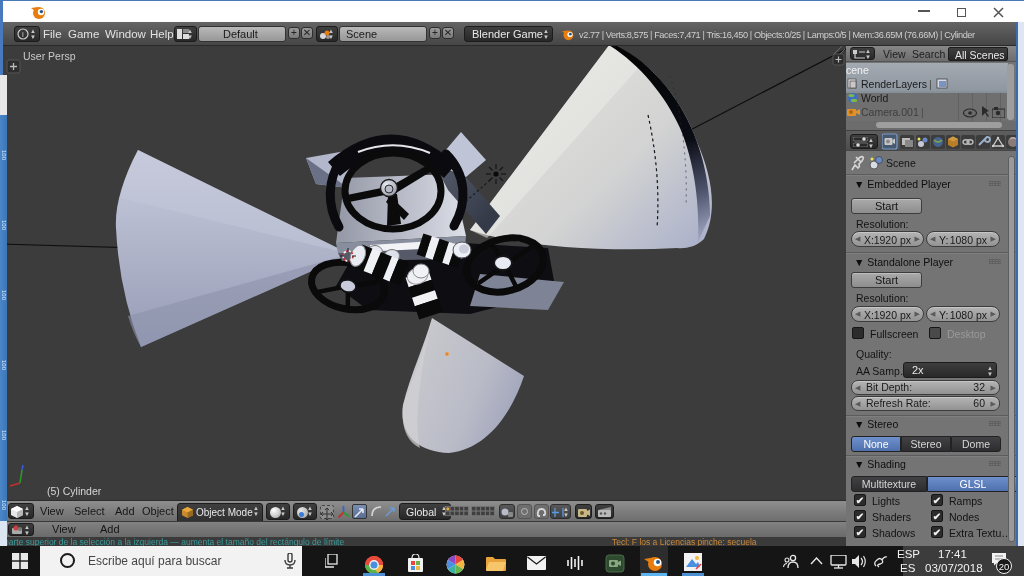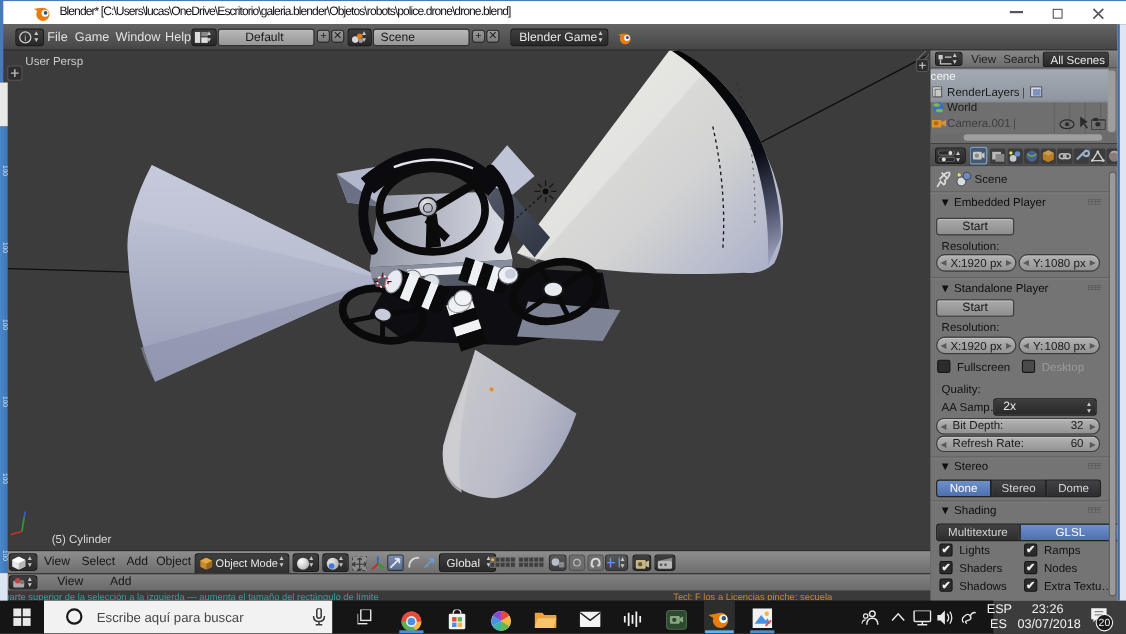--- a/index.html
+++ b/index.html
@@ -54,21 +54,20 @@
 </style></head>
 <body>
 <div id="root">
 <div class="abs" id="title">
   <svg class="abs" style="left:30px;top:3px" width="17" height="16" viewBox="0 0 17 16">
         <circle cx="9" cy="9" r="6" fill="#e87d0d"></circle>
         <circle cx="11" cy="8" r="3.2" fill="#fff"></circle>
         <circle cx="11.4" cy="7.6" r="1.7" fill="#265787"></circle>
         <path d="M1,4 L8,3 L5,7 Z" fill="#e87d0d"></path>
       </svg>
-  <div class="tx t">Blender* [C:\Users\lucas\OneDrive\Escritorio\galeria.blender\Objetos\robots\police.drone\drone.blend]</div>
   <div class="tx" style="left:918px;top:9px;width:12px;height:2px;background:#555"></div>
   <div class="tx" style="left:957px;top:7px;width:9px;height:9px;border:1.5px solid #555"></div>
   <svg class="abs" style="left:993px;top:6px" width="11" height="11">
         <path d="M1,1 L10,10 M10,1 L1,10" stroke="#555" stroke-width="1.5"></path>
       </svg>
 </div>
 <div class="abs" id="menu">
   <div class="ddl" style="left:14px;top:4px;width:26px;height:16px">
         <svg width="12" height="12" style="position:absolute;left:2px;top:1px">
           <circle cx="6" cy="6" r="5" fill="none" stroke="#ccc" stroke-width="1.2"></circle>
@@ -109,20 +108,21 @@
   <div class="ddl" style="left:464px;top:4px;width:89px;height:16px">
         <div class="tx" style="left:7px;top:1px;font-size:11px">Blender Game</div>
         <div class="spn">▲<br>▼</div>
       </div>
   <svg class="abs" style="left:561px;top:6px" width="14" height="13" viewBox="0 0 17 16">
         <circle cx="9" cy="9" r="6" fill="#e87d0d"></circle>
         <circle cx="11" cy="8" r="3.2" fill="#fff"></circle>
         <circle cx="11.4" cy="7.6" r="1.7" fill="#265787"></circle>
         <path d="M1,4 L8,3 L5,7 Z" fill="#e87d0d"></path>
       </svg>
+  <div class="tx statx" style="left:579px;letter-spacing:-0.4px">v2.77 | Verts:8,575 | Faces:7,471 | Tris:16,450 | Objects:0/25 | Lamps:0/5 | Mem:36.65M (76.66M) | Cylinder</div>
 </div>
 <div class="abs" id="vp">
 <svg width="846" height="454" viewBox="0 0 846 454">
 <defs>
 <linearGradient id="lcone" x1="0" y1="110" x2="0" y2="300" gradientUnits="userSpaceOnUse">
   <stop offset="0" stop-color="#c7cbdc"></stop>
             <stop offset="0.45" stop-color="#b2b6cb"></stop>
             <stop offset="1" stop-color="#979cb6"></stop>
 </linearGradient>
 <linearGradient id="rcone" x1="520" y1="30" x2="690" y2="210" gradientUnits="userSpaceOnUse">
@@ -709,21 +709,21 @@
       </svg>
   <svg class="abs" style="left:852px;top:9px" width="15" height="13">
         <path d="M0,4 L0,9 L3,9 L7,13 L7,0 L3,4 Z" fill="#e8e8e8"></path>
         <path d="M9,3 Q12,6.5 9,10 M11.5,1 Q15,6.5 11.5,12" stroke="#e8e8e8" stroke-width="1.2" fill="none"></path>
       </svg>
   <svg class="abs" style="left:874px;top:9px" width="14" height="13">
         <path d="M2,11 Q-1,8 3,5 Q6,2 8,5 Q10,8 6,9 Q2,10 5,12 M8,5 Q10,1 13,2" fill="none" stroke="#e8e8e8" stroke-width="1.3"></path>
       </svg>
   <div class="tx" style="left:897px;top:2px;font-size:11.5px;color:#f2f2f2">ESP</div>
   <div class="tx" style="left:900px;top:16px;font-size:11.5px;color:#f2f2f2">ES</div>
-  <div class="tx" style="left:938px;top:2px;font-size:11.5px;color:#f2f2f2">23:26</div>
+  <div class="tx" style="left:938px;top:2px;font-size:11.5px;color:#f2f2f2">17:41</div>
   <div class="tx" style="left:925px;top:16px;font-size:11.5px;color:#f2f2f2">03/07/2018</div>
   <svg class="abs" style="left:991px;top:6px" width="16" height="14">
         <path d="M1,1 L15,1 L15,11 L6,11 L3,13.5 L3,11 L1,11 Z" fill="#f2f2f2"></path>
         <line x1="4" y1="4" x2="12" y2="4" stroke="#888" stroke-width="1"></line>
         <line x1="4" y1="7" x2="12" y2="7" stroke="#888" stroke-width="1"></line>
       </svg>
   <div class="abs" style="left:996px;top:12px;width:16px;height:16px;border-radius:50%;background:#1a1a1a;border:1.5px solid #f2f2f2;color:#f2f2f2;font-size:9.5px;text-align:center;line-height:16px">20</div>
 </div>
 <div class="abs" style="left:0;top:0;width:3px;height:75px;background:#4679bd"></div>
 <div class="abs" style="left:0;top:75px;width:7px;height:40px;background:#e8e8e8"></div>

